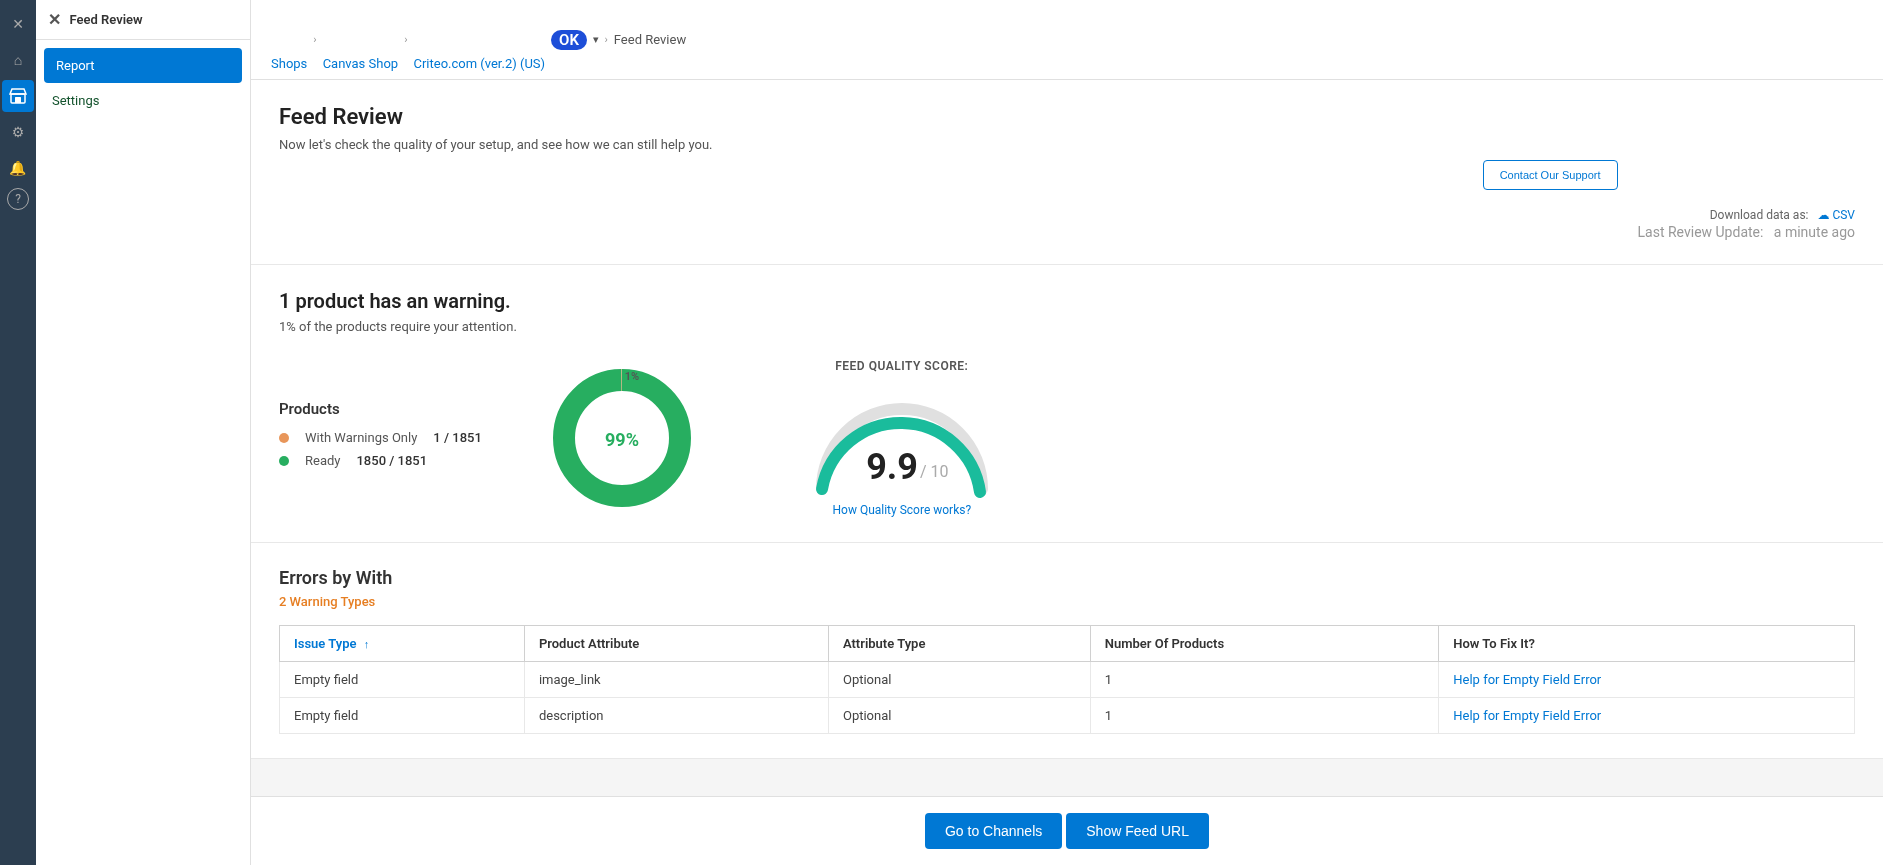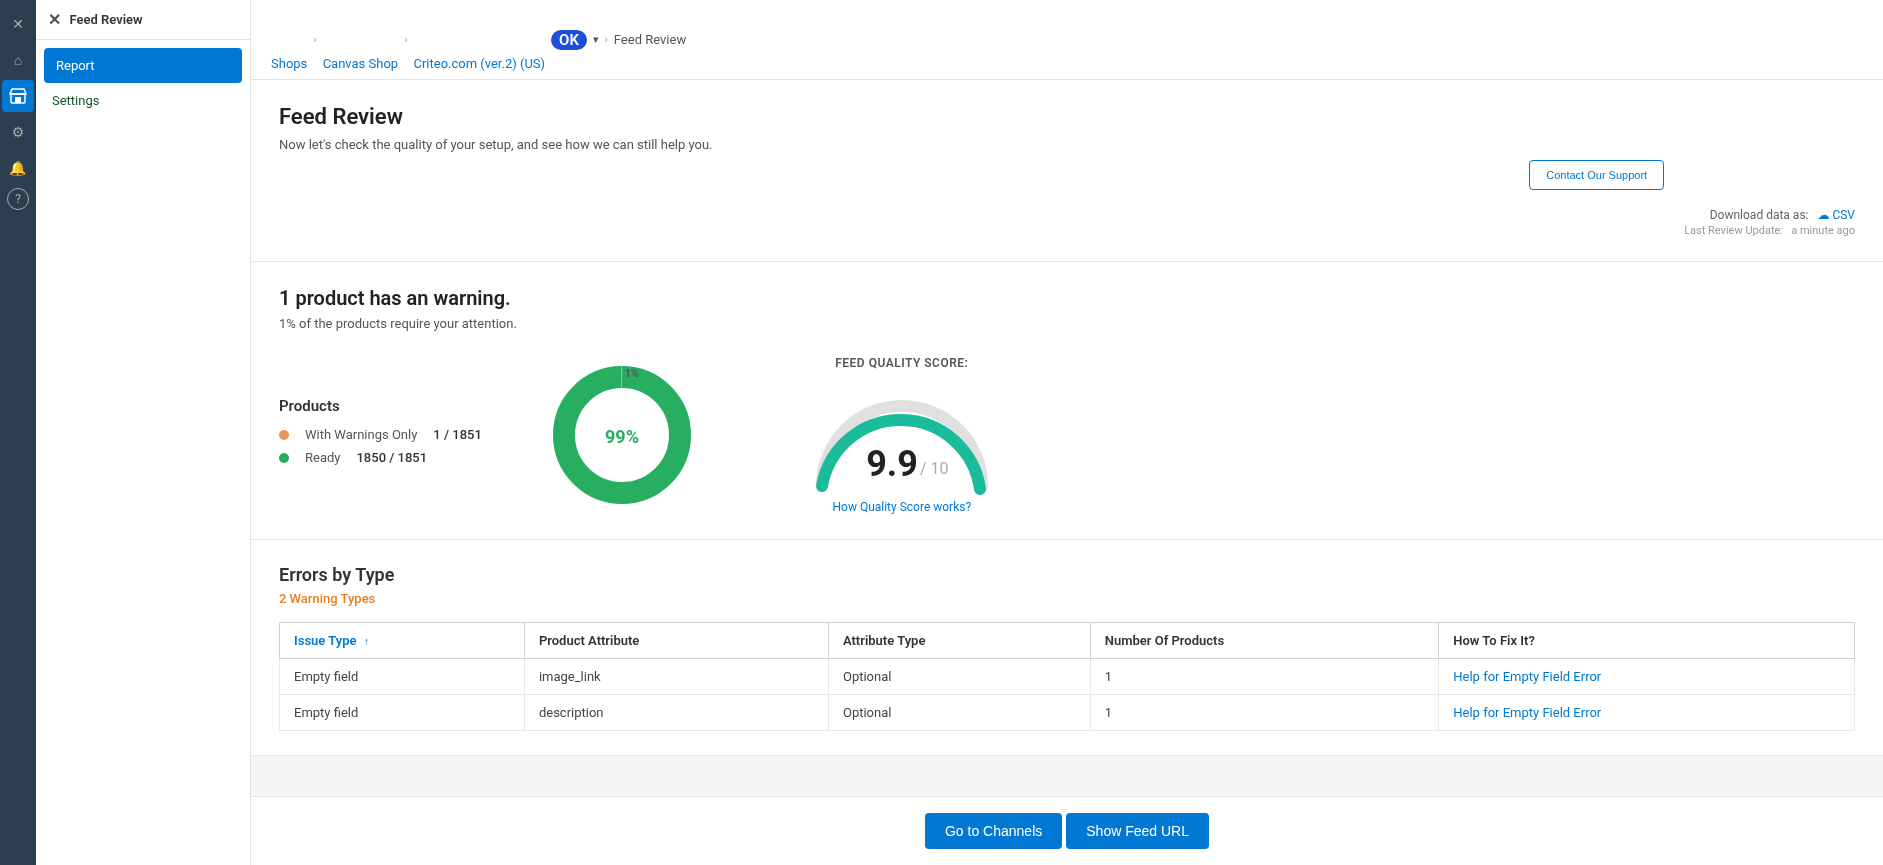--- a/index.html
+++ b/index.html
@@ -155,21 +155,21 @@
       text-align: right;
       font-size: 12px;
       color: #666;
       margin-top: 48px;
     }
     .csv-link {
       color: #0078d4;
       cursor: pointer;
       text-decoration: none;
     }
-    .last-update { color: #999; font-size: 11px; margin-top: 2px; }
+    .last-update { color: #999; font-size: 14px; margin-top: 2px; }
 
     
     .stats-section {
       background: #fff;
       padding: 24px 28px;
       border-bottom: 1px solid #e8e8e8;
     }
     .warning-headline {
       font-size: 20px;
       font-weight: 600;
@@ -435,21 +435,21 @@
               <text x="90" y="90" text-anchor="middle" font-size="36" font-weight="700" fill="#222">9.9</text>
               <text x="118" y="88" text-anchor="start" font-size="16" fill="#aaa">/ 10</text>
             </svg>
           </div>
           <div class="gauge-link">How Quality Score works?</div>
         </div>
       </div>
     </div>
 
     <div class="errors-section">
-      <div class="errors-title">Errors by Type</div>
+      <div class="errors-title">Errors by With</div>
       <div class="warning-types-badge">2 Warning Types</div>
 
       <table class="data-table">
         <thead>
           <tr>
             <th class="sorted">
               <span>Issue Type</span>
               <span class="sort-icon">↑</span>
             </th>
             <th>Product Attribute</th>

